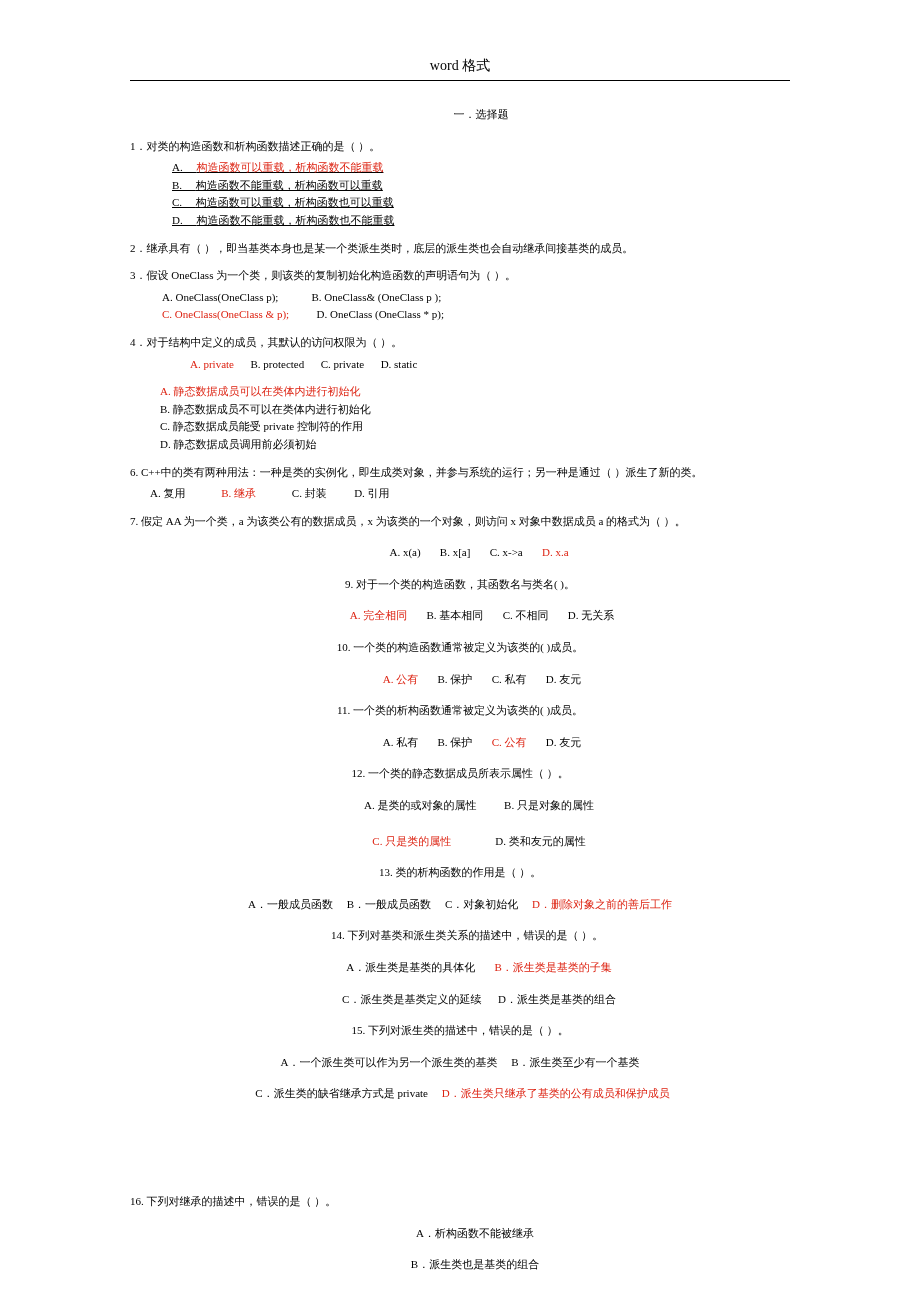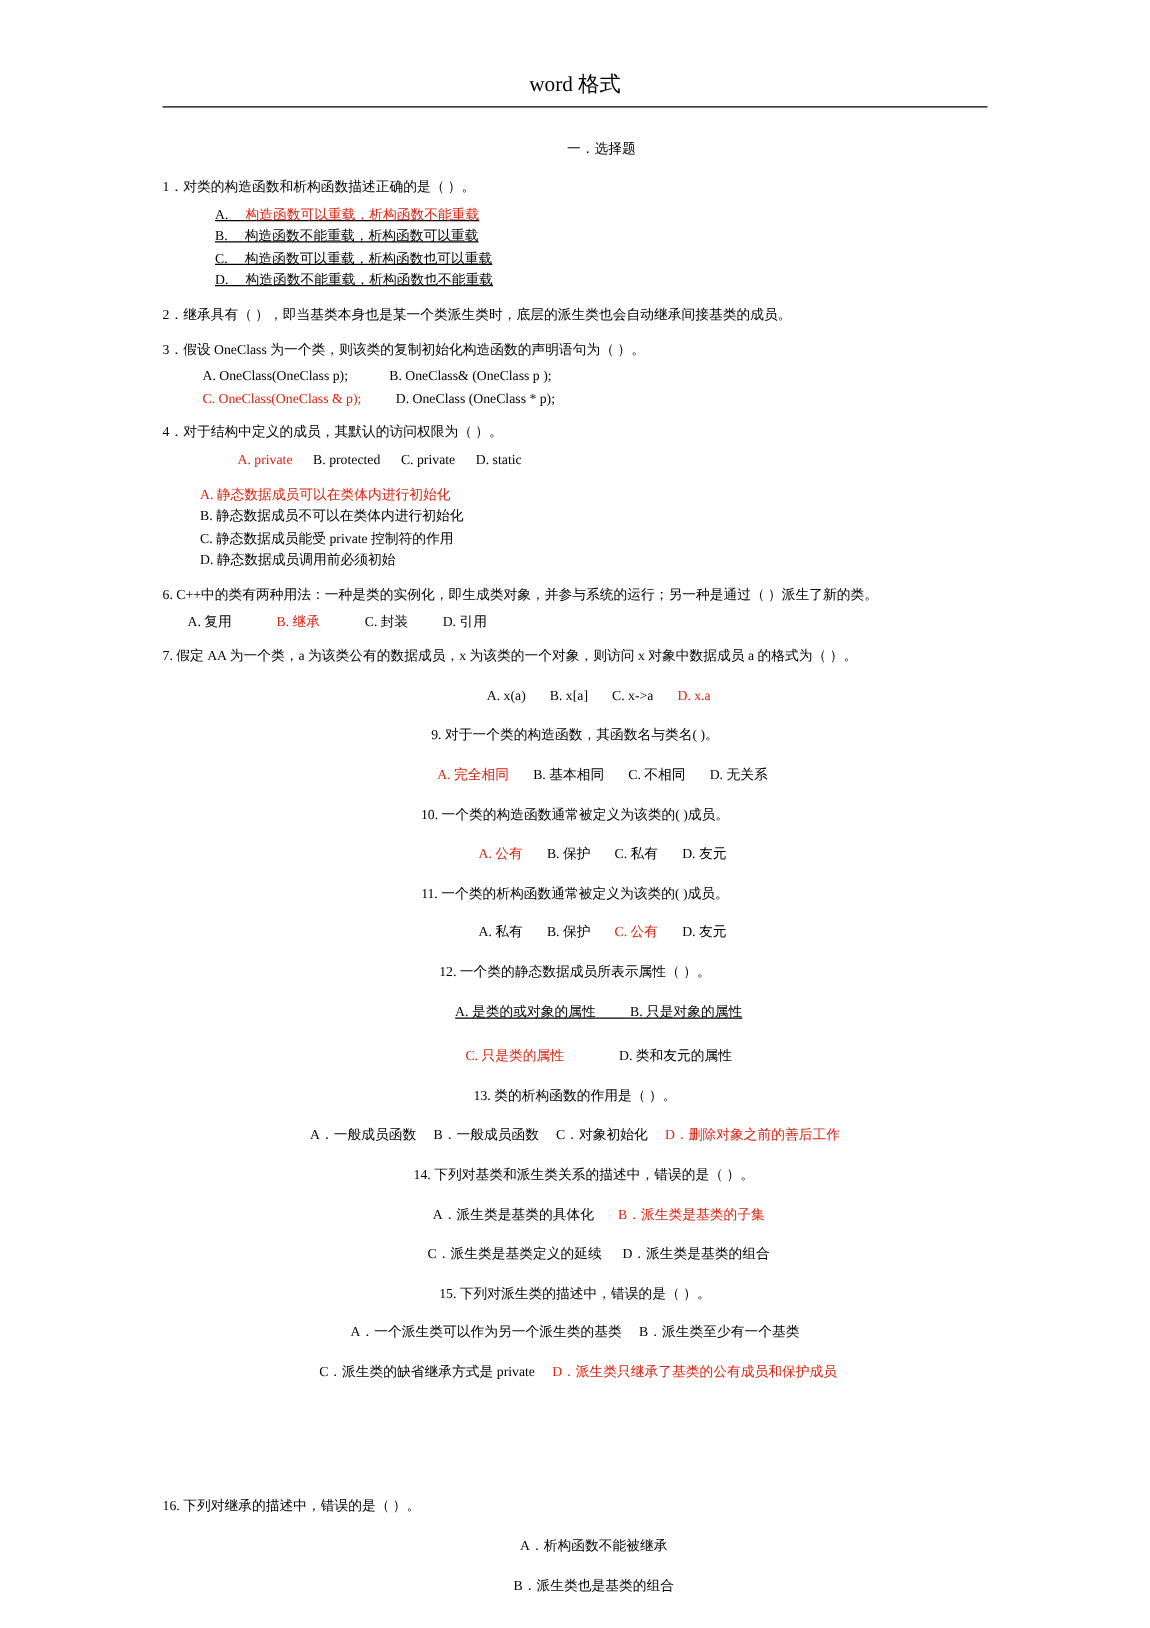--- a/index.html
+++ b/index.html
@@ -14,21 +14,21 @@
   .page {
     width: 920px;
     min-height: 1302px;
     margin: 0 auto;
     padding: 0;
     box-sizing: border-box;
   }
   .header {
     text-align: center;
     margin-top: 55px;
-    font-size: 17px;
+    font-size: 14px;
   }
   .header-underline {
     margin: 4px 130px 0 130px;
     border-bottom: 1px solid #000;
   }
   .content {
     margin: 25px 130px 0 130px;
     font-size: 11px;
     line-height: 1.6;
   }
@@ -179,21 +179,21 @@
         <span>B. 保护</span>
         <span>&nbsp;&nbsp;&nbsp;&nbsp;&nbsp;</span>
         <span class="red">C. 公有</span>
         <span>&nbsp;&nbsp;&nbsp;&nbsp;&nbsp;</span>
         <span>D. 友元</span>
       </div>
     </div>
 
     <div class="q-block spaced">
       <div class="q">12.  一个类的静态数据成员所表示属性（   ）。</div>
-      <div class="spaced" style="padding-left:38px;text-decoration:underline;">
+      <div class="spaced" style="padding-left:38px;">
         <span>A.  是类的或对象的属性</span>
         <span>&nbsp;&nbsp;&nbsp;&nbsp;&nbsp;&nbsp;&nbsp;&nbsp;</span>
         <span>B.  只是对象的属性</span>
       </div>
       <div class="spaced" style="padding-left:38px;margin-top:18px;">
         <span class="red">C.  只是类的属性</span>
         <span>&nbsp;&nbsp;&nbsp;&nbsp;&nbsp;&nbsp;&nbsp;&nbsp;&nbsp;&nbsp;&nbsp;&nbsp;&nbsp;&nbsp;</span>
         <span>D.  类和友元的属性</span>
       </div>
     </div>

